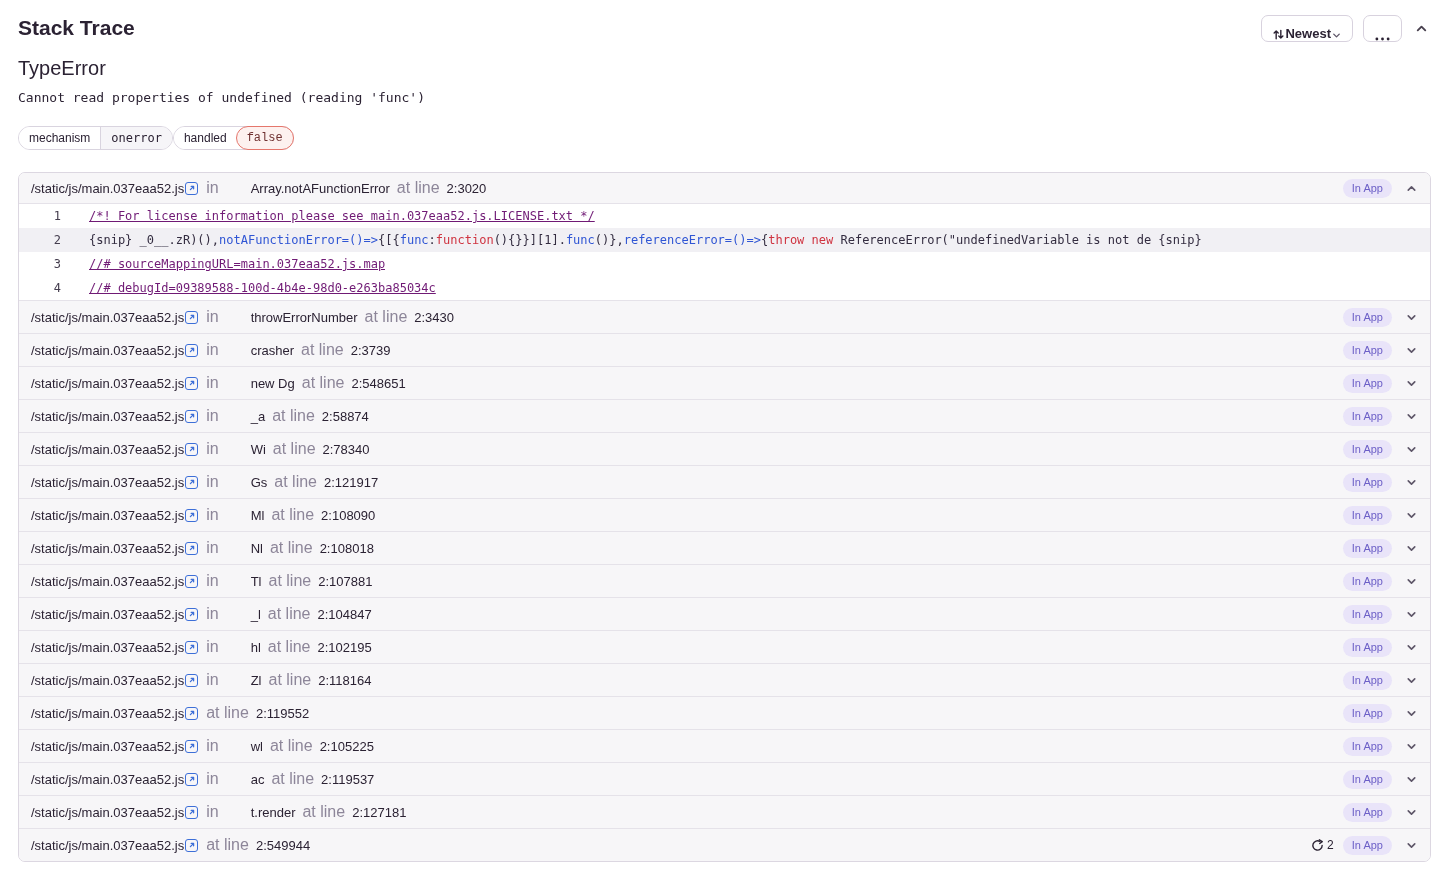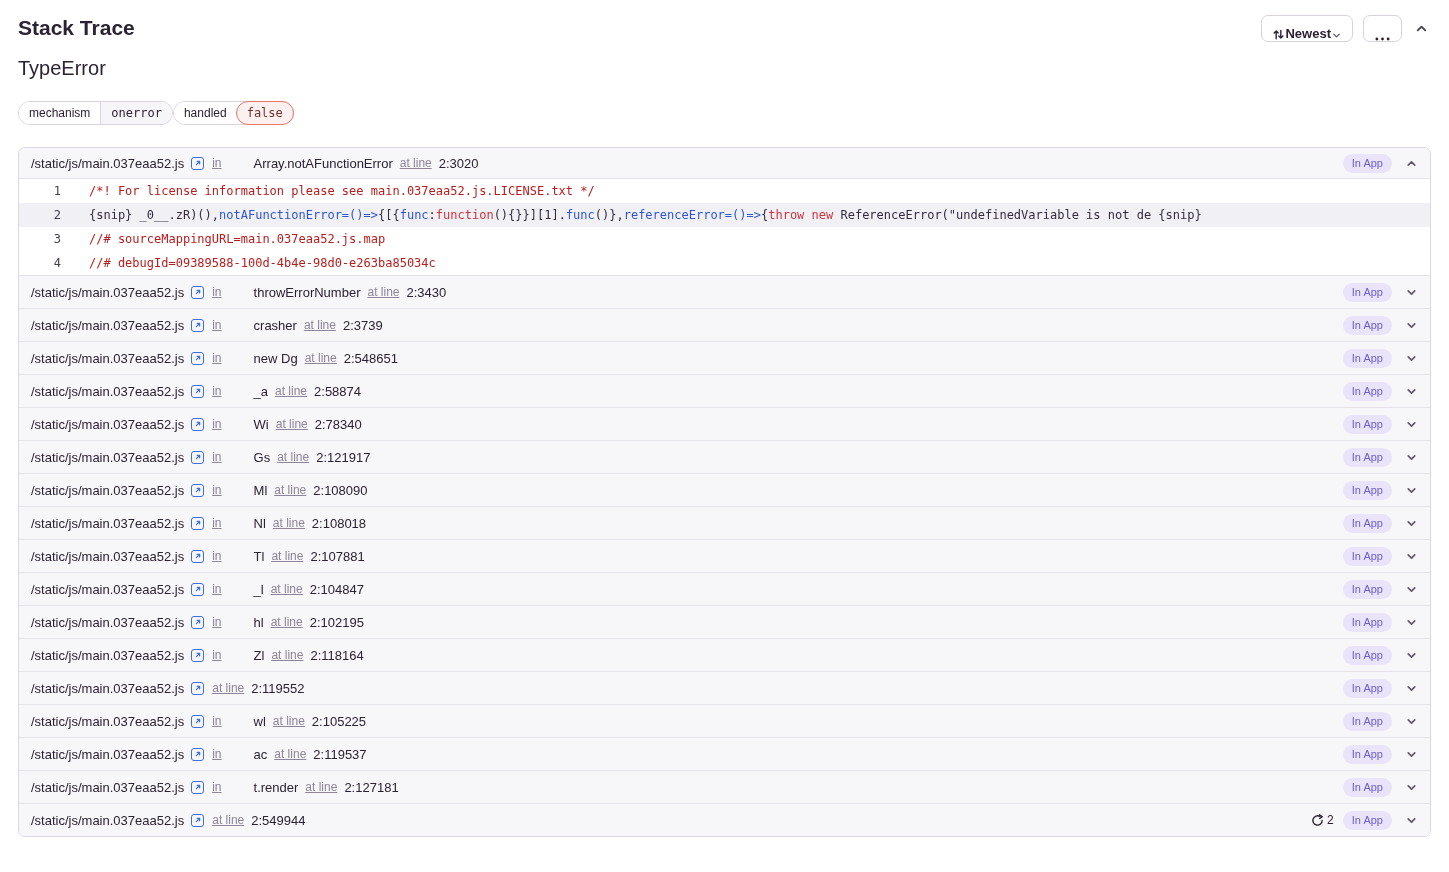--- a/index.html
+++ b/index.html
@@ -37,46 +37,46 @@
   .icon-only { padding:0 11px; }
   .plain-btn { border:none; background:none; padding:0 2px; display:flex; align-items:center; cursor:pointer; }
 
   
   .error-type { font-size:20px; font-weight:400; margin:15px 0 0; color:var(--dark); }
   .error-message { font-family:"DejaVu Sans Mono", monospace; font-size:13px; margin-top:10px; color:var(--dark); }
   .tags { display:flex; gap:0; margin-top:21px; }
   .tag { display:inline-flex; align-items:stretch; border:1px solid #d9d4df; border-radius:12px; height:24px; font-size:12px; }
   .tag-key { display:flex; align-items:center; padding:0 10px; background:#fff; border-radius:12px 0 0 12px; color:var(--dark); }
   .tag-value { display:flex; align-items:center; padding:0 10px; background:#f6f5f8; border-left:1px solid #d9d4df; border-radius:0 12px 12px 0; font-family:"DejaVu Sans Mono", monospace; font-size:12px; color:var(--dark); }
-  .tag.error .tag-value { background:var(--error-tag-bg); border:1px solid var(--error-tag-border); border-radius:12px; margin:-1px; color:var(--error-tag-text); }
+  .tag.error .tag-value { background:var(--error-tag-bg); border:1px solid var(--error-tag-border); border-radius:12px; margin:-1px; color:var(--error-tag-text);font-family:Liberation Mono, monospace; }
 
   
   .stack-container { margin-top:22px; border:1px solid var(--border); border-radius:7px; overflow:hidden; }
   .frame + .frame { border-top:1px solid var(--row-border); }
   .frame-header { display:flex; align-items:center; height:32px; background:var(--row-bg); padding:0 12px; font-size:13px; cursor:pointer; }
   .frame.expanded .frame-header { height:30px; }
-  .frame-file { color:var(--dark); margin-right:7px; }
+  .frame-file { color:var(--dark); margin-right:1px; }
   .ext-link { width:13px; height:13px; border:1.4px solid var(--accent-blue); border-radius:3px; display:inline-flex; align-items:center; justify-content:center; margin-right:8px; flex:none; cursor:pointer; }
-  .meta-word { color:var(--gray); font-size:12px; margin-right:7px;text-decoration:underline; }
+  .meta-word { color:var(--gray); font-size:16px; margin-right:7px; }
   .frame-fn { color:var(--dark); margin-right:7px;margin-left:25px; }
   .frame-line { color:var(--dark); }
   .spacer { flex:1; }
   .repeat { display:flex; align-items:center; gap:3px; margin-right:9px; font-size:12px; color:var(--dark); }
   .in-app { background:var(--in-app-bg); color:var(--in-app-text); font-size:11px; line-height:1; padding:4px 9px; border-radius:10px; margin-right:13px; white-space:nowrap; }
   .chev { display:flex; align-items:center; }
   .frame.expanded .chev svg { transform:rotate(180deg); }
 
   
   .code-block { background:#fff; border-top:1px solid var(--row-border); }
   .code-line { display:flex; align-items:center; height:24px; font-family:"DejaVu Sans Mono", monospace; font-size:12px; }
   .code-line.active { background:#f1f0f4; }
   .ln { width:42px; text-align:right; color:#443d4e; flex:none; }
   .code-text { padding-left:28px; white-space:pre; overflow:hidden; }
   .tok-plain { color:#332c40; }
-  .tok-comment { color:#b91c1c; }
+  .tok-comment { color:#701a75;text-decoration:underline; }
   .tok-function { color:var(--code-blue); }
   .tok-keyword { color:var(--code-red); }
 
   svg { display:block; }
 </style>
 </head>
 <body>
 
 <div class="page">
 
@@ -110,20 +110,21 @@
         <span>
           <svg width="15" height="15" viewBox="0 0 16 16" fill="none" stroke="#49414f" stroke-width="2" stroke-linecap="round" stroke-linejoin="round">
               <path d="M4 10 l4 -4 l4 4"></path>
             </svg>
         </span>
       </button>
     </div>
   </div>
 
   <h1 class="error-type">TypeError</h1>
+  <div class="error-message">Cannot read properties of undefined (reading 'func')</div>
 
   <div class="tags" id="tags">
       <div class="tag">
     <span class="tag-key">mechanism</span>
     <span class="tag-value">onerror</span>
   </div>
       <div class="tag error">
     <span class="tag-key">handled</span>
     <span class="tag-value">false</span>
   </div>

